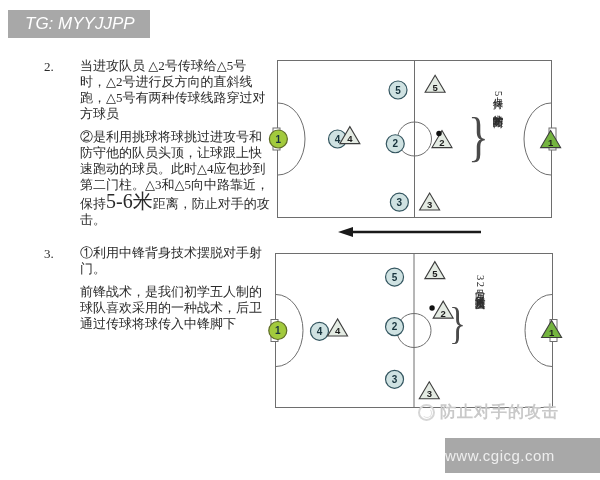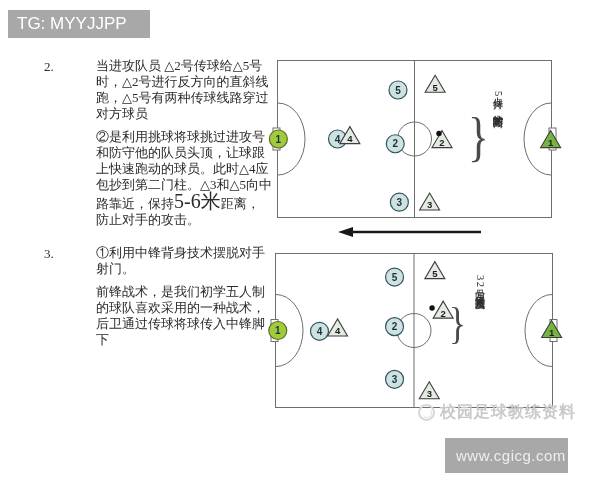--- a/index.html
+++ b/index.html
@@ -1,45 +1,45 @@
 <!DOCTYPE html>
 <html><head>
 <meta charset="utf-8">
 <style>
   html,body{margin:0;padding:0;background:#fff;}
   body{width:600px;height:480px;font-family:"Liberation Serif","DejaVu Serif",serif;}
   .page{position:relative;width:600px;height:480px;background:#fff;overflow:hidden;}
 
   .topbar{position:absolute;left:8px;top:10px;width:142px;height:28px;background:#a8a8a8;
           color:#ffffff;font-family:"Liberation Sans","DejaVu Sans",sans-serif;
-          font-size:17px;line-height:28px;padding-left:9px;box-sizing:border-box;}
+          font-size:17px;line-height:28px;padding-left:17px;box-sizing:border-box;font-style:italic;}
 
   .textcol{position:absolute;left:44px;top:58px;width:228px;color:#2a2a2a;}
   .item{display:flex;margin-bottom:10px;}
   .num{width:36px;font-size:13px;padding-top:1px;flex:0 0 36px;}
   .itembody{flex:1;font-size:13px;line-height:16px;letter-spacing:0;}
-  .itembody p{margin:0 0 7px 16px;}
+  .itembody p{margin:0 0 7px 0;}
   .big{font-size:20px;line-height:16px;}
 
   .field{position:absolute;background:#fff;}
   .field svg{display:block;overflow:visible;}
 
   .arrowblk{position:absolute;left:338px;top:224px;width:146px;text-align:center;}
   .arrlabel{font-size:12px;color:#777;margin-top:20px;letter-spacing:2px;font-family:Liberation Sans, sans-serif;}
 
   .watermark{position:absolute;left:418px;top:400px;height:24px;display:flex;align-items:center;gap:5px;}
   .wmlogo{width:17px;height:17px;border:2px solid #d6d6d6;border-radius:50%;box-sizing:border-box;
           display:inline-block;position:relative;}
   .wmlogo::after{content:"";position:absolute;left:2px;top:2px;width:8px;height:8px;
           border-radius:50%;border:1.5px solid #dedede;border-top-color:transparent;border-left-color:transparent;}
   .wmtext{font-size:16px;letter-spacing:1px;color:#c9c9c9;font-weight:bold;}
 
-  .urlbar{position:absolute;left:445px;top:438px;width:123px;height:35px;background:#a8a8a8;
+  .urlbar{position:absolute;left:445px;top:438px;width:155px;height:35px;background:#a8a8a8;
           color:#eeeeee;font-family:"Liberation Sans","DejaVu Sans",sans-serif;
-          font-size:15px;line-height:35px;padding-left:11px;box-sizing:border-box;letter-spacing:0.5px;}
+          font-size:15px;line-height:35px;padding-left:0;box-sizing:border-box;letter-spacing:0.5px;}
 </style>
 </head>
 <body>
 
 <div class="page">
 
   <div class="topbar">
     <span>TG: MYYJJPP</span>
   </div>
 
@@ -133,20 +133,20 @@
         <polygon points="276.61,67.5 266.61,84.5 286.61,84.5" fill="#74b43f" stroke="#3d3d3d" stroke-width="1.1"></polygon>
         <text x="276.61" y="83" text-anchor="middle" font-size="9.5" font-weight="bold" fill="#1c1c1c" font-family="Liberation Sans,sans-serif">1</text>
         <circle cx="157.07" cy="55.025" r="2.7" fill="#111111"></circle>
       </svg>
       <span style="position:absolute;left:62.5%;top:32%;font-size:44px;line-height:0.95;color:#4a4a4a;font-family:'Liberation Serif',serif;transform:scaleX(.8);transform-origin:left top;">}</span>
       <div style="position:absolute;left:71.5%;top:14%;writing-mode:vertical-rl;font-size:10.5px;line-height:13px;color:#2b2b2b;letter-spacing:0.5px;">3号向2号靠近防止反击</div>
     </div>
 
   <div class="watermark">
     <span class="wmlogo"></span>
-    <span class="wmtext">校园足球教练资料</span>
+    <span class="wmtext">防止对手的攻击</span>
   </div>
 
   <div class="urlbar">
     <span>www.cgicg.com</span>
   </div>
 
 </div>
 
 </body></html>

